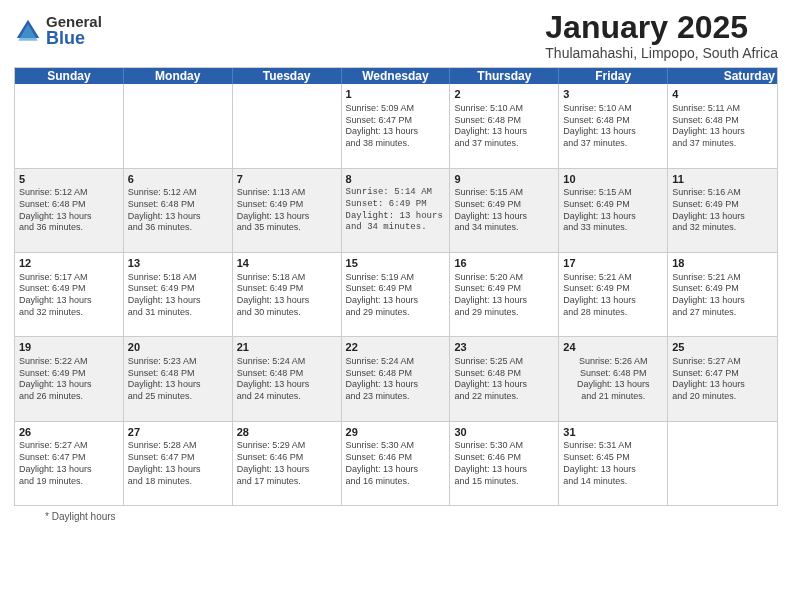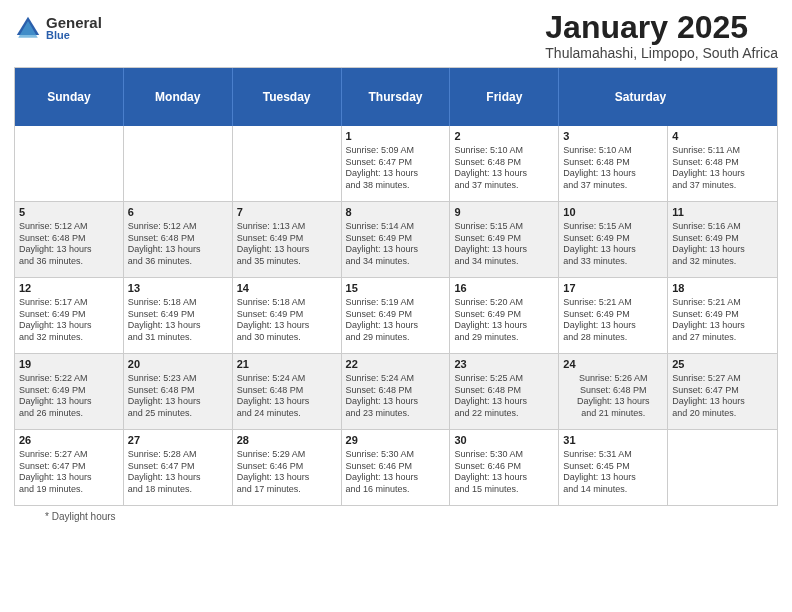--- a/index.html
+++ b/index.html
@@ -32,21 +32,21 @@
       display: flex;
       flex-direction: column;
       line-height: 1;
     }
     .logo-general {
       font-size: 15px;
       font-weight: bold;
       color: #333;
     }
     .logo-blue {
-      font-size: 11px;
+      font-size: 18px;
       font-weight: bold;
       color: #2a5fac;
     }
     .logo-icon {
       width: 28px;
       height: 28px;
       margin-right: 4px;
     }
     .title-area {
       text-align: left;
@@ -70,21 +70,21 @@
     .cal-header-row {
       display: grid;
       grid-template-columns: repeat(7, 1fr);
       background: #2a5fac;
     }
     .cal-header-cell {
       color: #fff;
       font-size: 12px;
       font-weight: bold;
       text-align: center;
-      padding: 22px 2px;
+      padding: 1px 2px;
       border-right: 1px solid #4a7fcc;
     }
     .cal-header-cell:last-child { border-right: none; text-align: right; }
     .cal-body {
       display: flex;
       flex-direction: column;
       flex: 1;
     }
     .cal-row {
       display: grid;
@@ -141,20 +141,21 @@
       <div class="main-title">January 2025</div>
       <div class="sub-title">Thulamahashi, Limpopo, South Africa</div>
     </div>
   </div>
 
   <div class="calendar">
     <div class="cal-header-row">
     <div class="cal-header-cell">Sunday</div>
         <div class="cal-header-cell">Monday</div>
         <div class="cal-header-cell">Tuesday</div>
+        <div class="cal-header-cell">Wednesday</div>
         <div class="cal-header-cell">Thursday</div>
         <div class="cal-header-cell">Friday</div>
         <div class="cal-header-cell">Saturday</div>
       </div>
     <div class="cal-body">
     <div class="cal-row">
           <div class="cal-cell"></div>
           <div class="cal-cell"></div>
           <div class="cal-cell"></div>
           <div class="cal-cell">
@@ -203,21 +204,21 @@
           </div>
           <div class="cal-cell shaded">
             <div class="day-number">7</div>
             <div class="cell-info" style="white-space: pre-line;">Sunrise: 1:13 AM
 Sunset: 6:49 PM
 Daylight: 13 hours
 and 35 minutes.</div>
           </div>
           <div class="cal-cell shaded">
             <div class="day-number">8</div>
-            <div class="cell-info" style="white-space: pre-line;">Sunrise: 5:14 AM
+            <div class="cell-info" style="white-space: pre-line; font-family: Liberation Mono, monospace;">Sunrise: 5:14 AM
 Sunset: 6:49 PM
 Daylight: 13 hours
 and 34 minutes.</div>
           </div>
           <div class="cal-cell shaded">
             <div class="day-number">9</div>
             <div class="cell-info" style="white-space: pre-line;">Sunrise: 5:15 AM
 Sunset: 6:49 PM
 Daylight: 13 hours
 and 34 minutes.</div>

